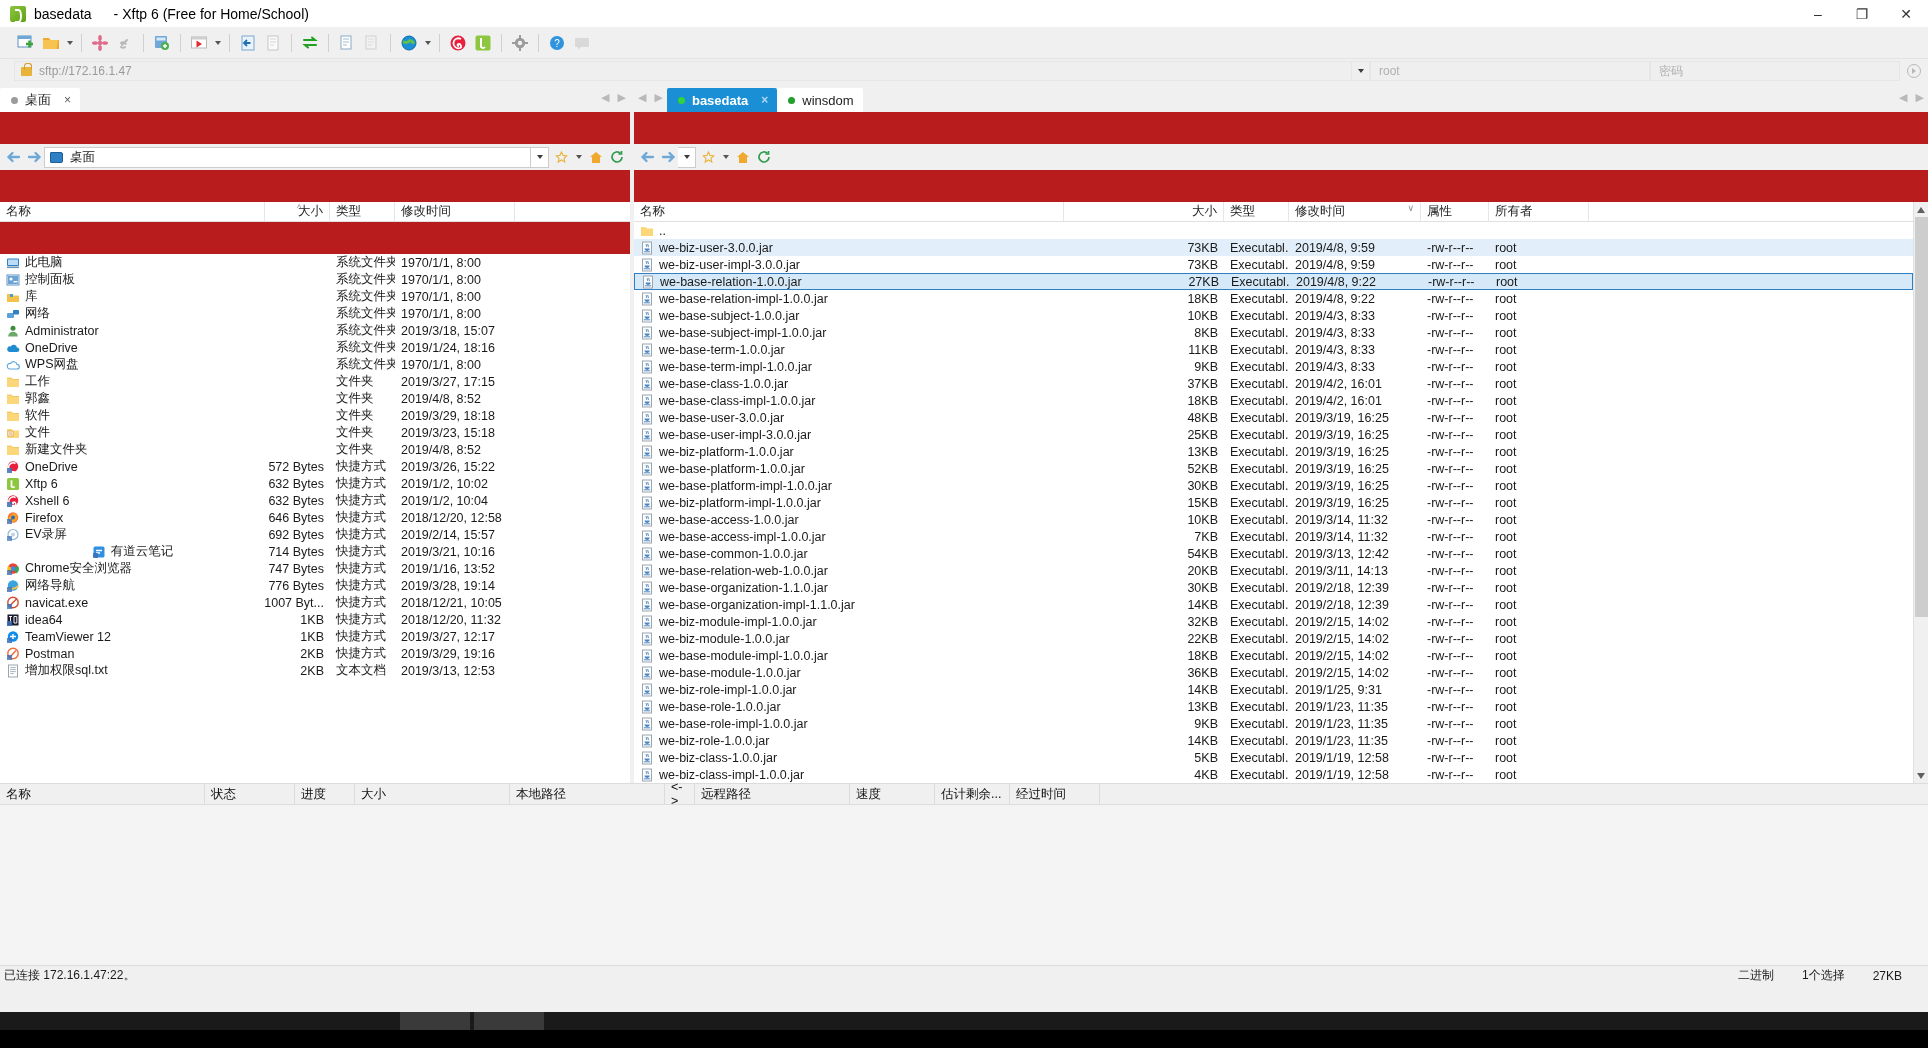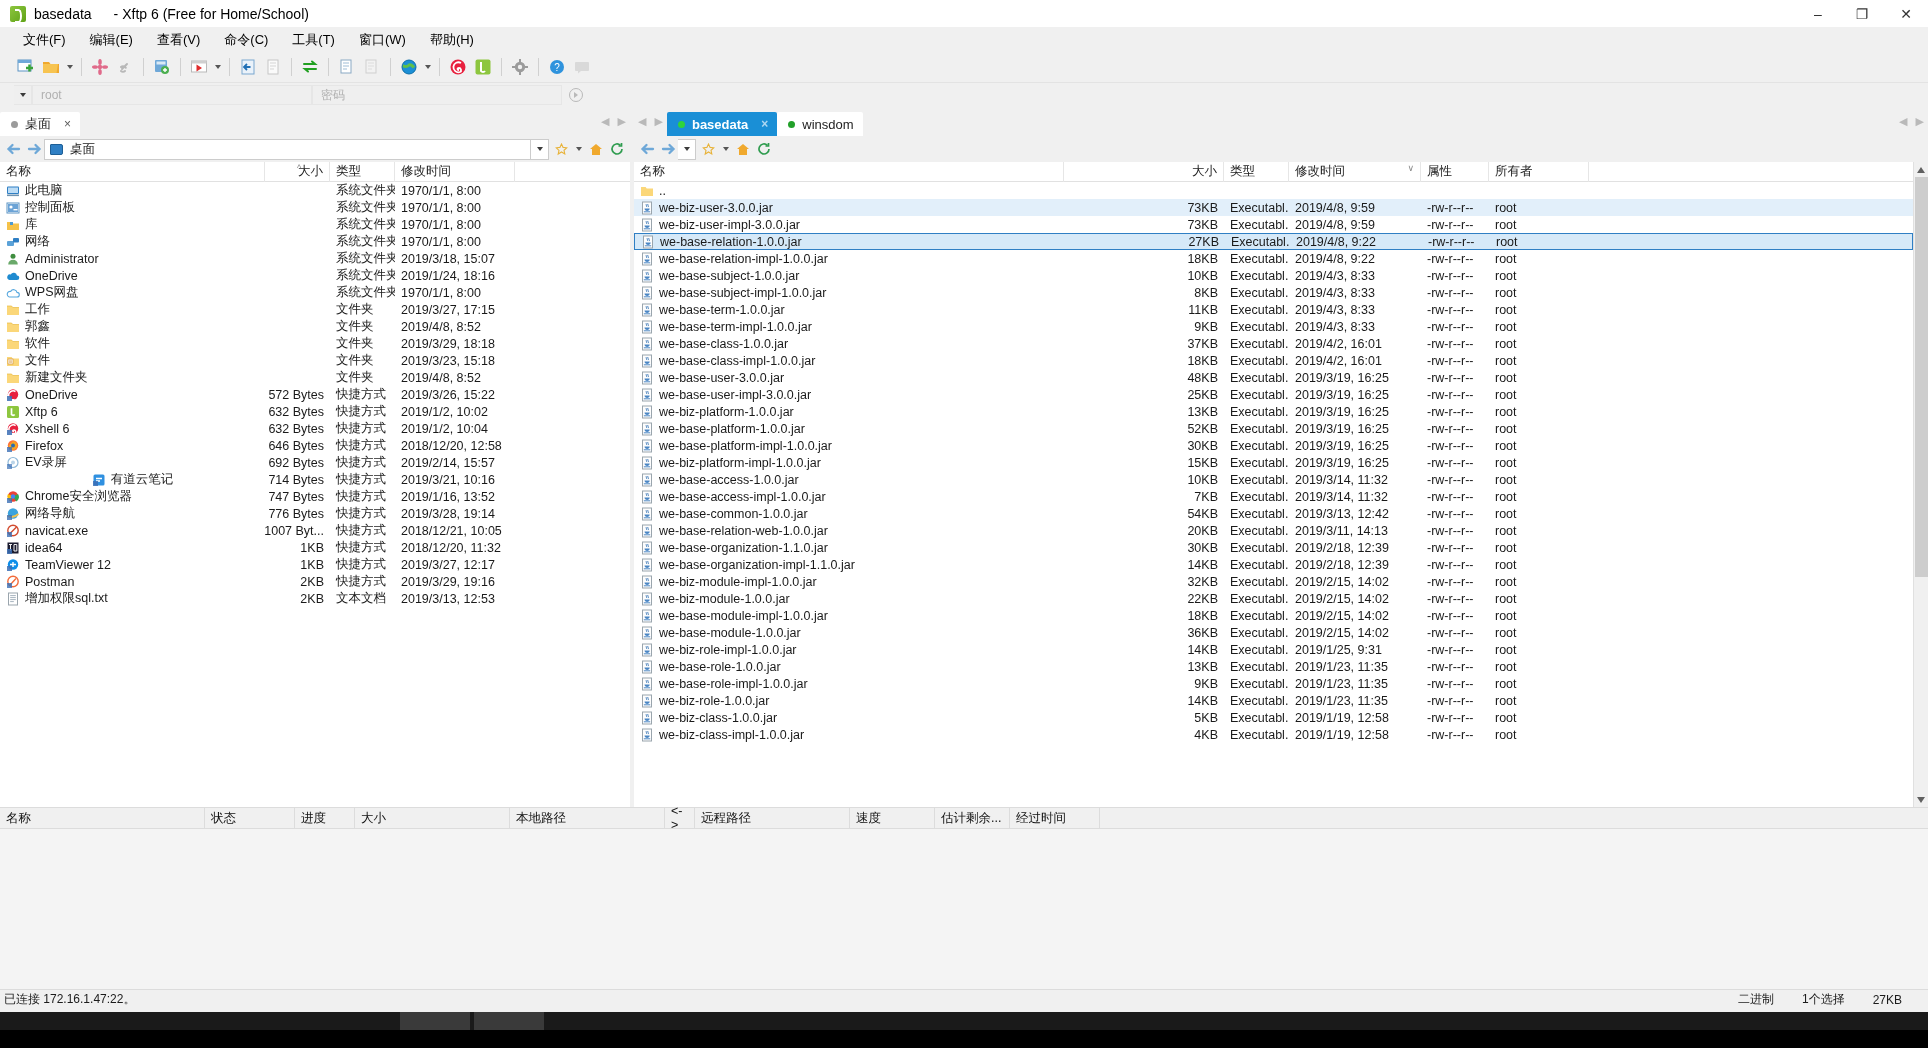--- a/index.html
+++ b/index.html
@@ -93,21 +93,21 @@
   .userfield, .pwdfield {
     height:20px; background:#efefef; border:1px solid #e6e6e6; display:flex; align-items:center;
     padding:0 8px; color:#b0b0b0; font-size:12px;
   }
   .userfield { width: 280px; }
   .pwdfield  { width: 250px; }
   .goicon { width: 22px; height: 22px; display:flex; align-items:center; justify-content:center; margin-left:3px; }
 
   
   .main { display:flex; height: 700px; background:#f0f0f0; }
-  .pane { display:flex; flex-direction:column; background:#ec4899; }
+  .pane { display:flex; flex-direction:column; background:#b91c1c;gap:32px; }
   .pane.left { width: 630px; }
   .splitter { width: 4px; background:#f0f0f0; }
   .pane.right { flex: 1; }
 
   
   .tabstrip {
     height: 29px; background:#f0f0f0; display:flex; align-items:flex-end;
     position: relative;
   }
   .tabstrip.right { padding-left: 0; }
@@ -218,29 +218,20 @@
     <div class="appicon"></div>
     <span class="t-doc">basedata</span>
     <span class="t-rest">- Xftp 6 (Free for Home/School)</span>
     <div class="wincontrols">
       <div>–</div>
       <div>❐</div>
       <div>✕</div>
     </div>
   </div>
 
-  <div class="menubar">
-    <div class="mi">文件(F)</div>
-    <div class="mi">编辑(E)</div>
-    <div class="mi">查看(V)</div>
-    <div class="mi">命令(C)</div>
-    <div class="mi">工具(T)</div>
-    <div class="mi">窗口(W)</div>
-    <div class="mi">帮助(H)</div>
-  </div>
 
   <div class="toolbar">
     <div class="tb">
       <svg width="18" height="18" viewBox="0 0 18 18">
           <rect x="1" y="2" width="13" height="11" fill="#fff" stroke="#5b93c4"></rect>
           <rect x="1" y="2" width="13" height="3" fill="#6fa8d8"></rect>
           <path d="M9 10h7M12.5 6.5v7" stroke="#3aa33a" stroke-width="2.5"></path>
         </svg>
     </div>
     <div class="tb">
@@ -362,20 +353,24 @@
     </div>
     <div class="tb">
       <svg width="18" height="18" viewBox="0 0 18 18">
           <rect x="2" y="4" width="14" height="9" rx="1" fill="#d9d9d9"></rect>
           <path d="M5 13l0 2.5 3-2.5z" fill="#d9d9d9"></path>
         </svg>
     </div>
   </div>
 
   <div class="addrrow">
+    <div class="addrfield">
+      <span class="lock"></span>
+      <span>sftp://172.16.1.47</span>
+    </div>
     <div class="addrcaret"></div>
     <div class="userfield">
       <span>root</span>
     </div>
     <div class="pwdfield">
       <span>密码</span>
     </div>
     <div class="goicon">
       <svg width="16" height="16" viewBox="0 0 16 16">
           <circle cx="8" cy="8" r="6.5" fill="none" stroke="#b9b9b9"></circle>

